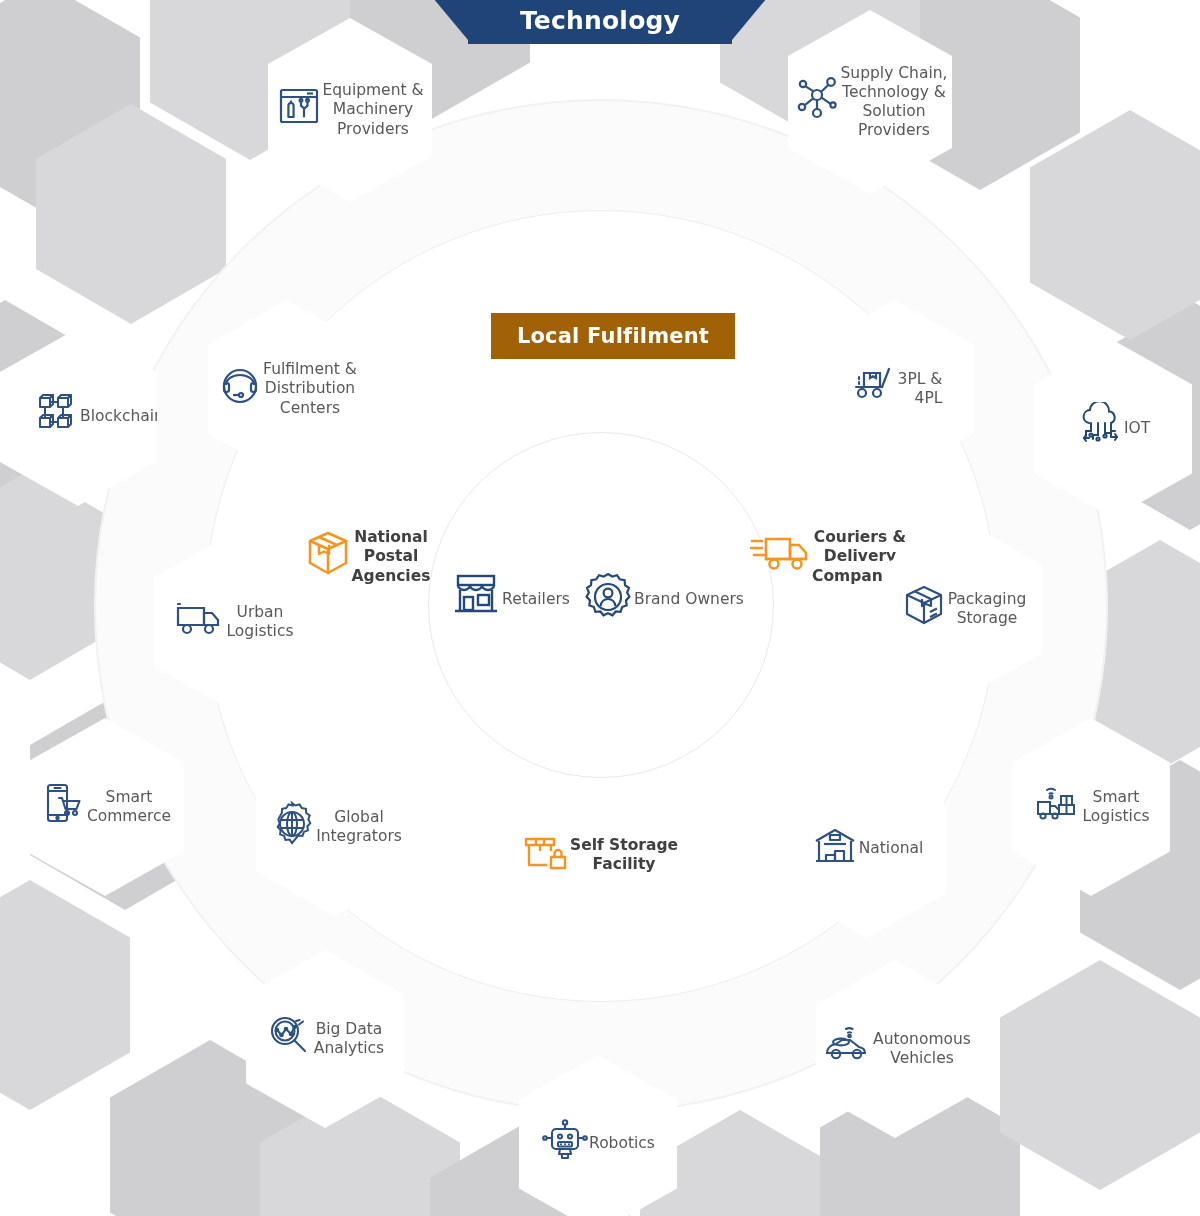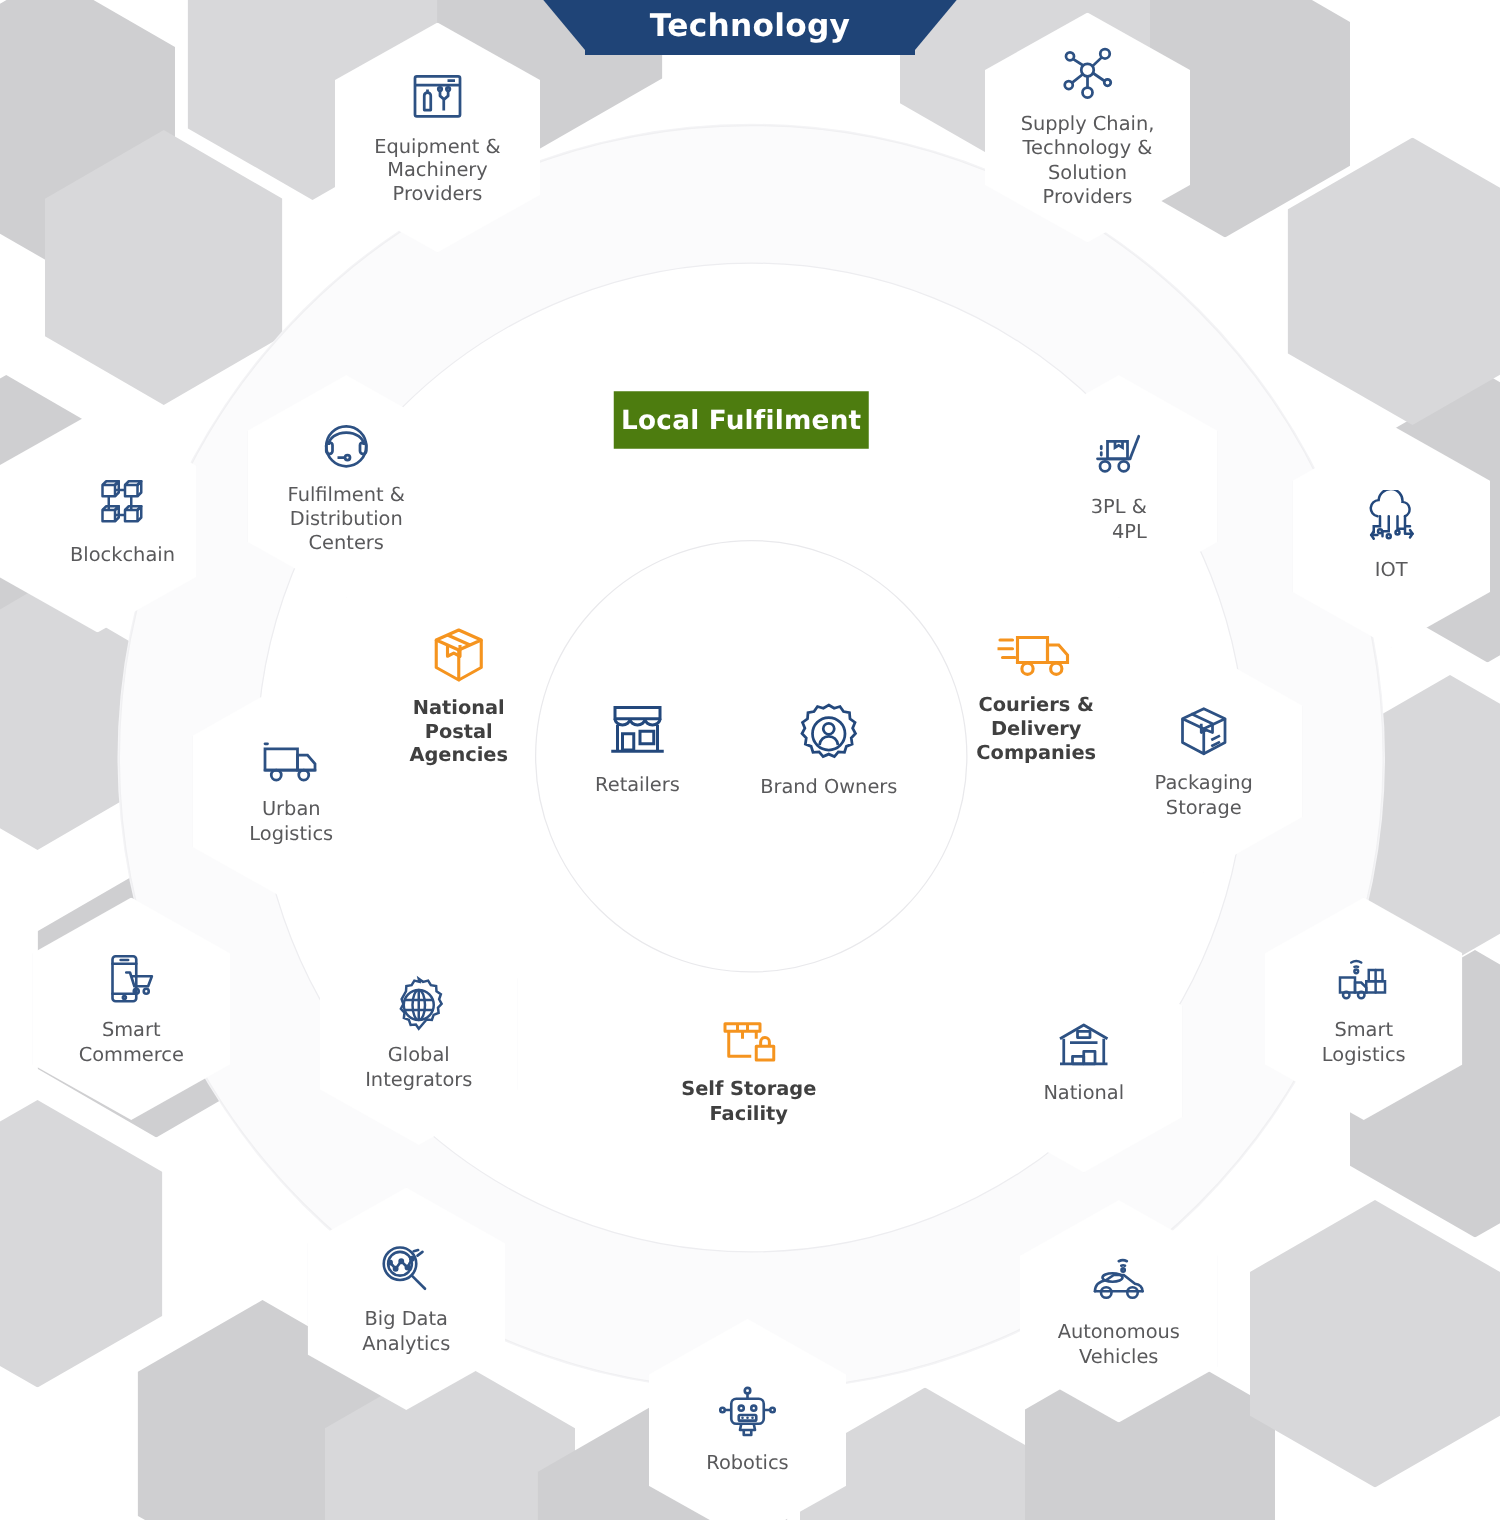--- a/index.html
+++ b/index.html
@@ -74,29 +74,29 @@
   .ribbon-technology::after{right:-40px;clip-path:polygon(0 0,100% 0,0 100%);}
 
   .ribbon-crossborder{
     left:437px;top:198px;
     width:325px;height:48px;
     background:#f08c21;
     font-size:22px;
   }
   .ribbon-local{
     left:491px;top:313px;
-    width:204px;height:46px;
-    background:#4d7c0f;
+    width:244px;height:46px;
+    background:#a16207;
     font-size:21px;
   }
 
   
   .node{
     position:absolute;z-index:20;
-    display:flex;flex-direction:column;
+    display:flex;flex-direction:row;
     align-items:center;justify-content:center;
     text-align:center;
     box-sizing:border-box;
   }
   .node .label{
     color:#59595b;
     font-size:15.5px;
     line-height:1.24;
     font-weight:normal;
     white-space:pre-line;
@@ -217,21 +217,21 @@
         <path d="M31 16v6"></path>
         <path d="M16 10v6M24 10v6M20 16v6"></path>
         <rect x="31" y="28" width="14" height="11"></rect>
         <path d="M34.5 28v-3.5a3.5 3.5 0 017 0V28"></path>
       </svg>
     </span>
     <span class="label">Self Storage
 Facility</span>
   </div>
 
-  <div class="node hexnode" style="left:198px;top:300px;">
+  <div class="node hexnode" style="left:208px;top:300px;">
     <span class="ico">
       <svg width="46" height="46" viewBox="0 0 46 46" fill="none" stroke="#2d5183" stroke-width="2.2">
         <circle cx="23" cy="23" r="16"></circle>
         <path d="M9 22a14 10 0 0128 0"></path>
         <rect x="7" y="20" width="5" height="9" rx="2.2"></rect>
         <rect x="34" y="20" width="5" height="9" rx="2.2"></rect>
         <path d="M16 32h6"></path>
         <circle cx="24" cy="32" r="2"></circle>
       </svg>
     </span>
@@ -291,21 +291,21 @@
         <path d="M24 3l3.4 2.5 4.1-1 2.2 3.6 4.2.7.3 4.2 3.5 2.4-1.4 4 2 3.7-2.9 3.1.5 4.2-4 1.5-1.4 4-4.2-.3L24 43l-2.3-3.4-4.2.3-1.4-4-4-1.5.5-4.2L9.7 27l2-3.7-1.4-4L13.8 13l.3-4.2 4.2-.7 2.2-3.6 4.1 1z"></path>
         <circle cx="24" cy="24" r="12"></circle>
         <ellipse cx="24" cy="24" rx="5" ry="12"></ellipse>
         <path d="M12.6 20h22.8M12.6 28h22.8M24 12v24"></path>
       </svg>
     </span>
     <span class="label">Global
 Integrators</span>
   </div>
 
-  <div class="node hexnode" style="left:154px;top:544px;">
+  <div class="node hexnode" style="left:154px;top:533px;">
     <span class="ico">
       <svg width="54" height="42" viewBox="0 0 54 42" fill="none" stroke="#2d5183" stroke-width="2.2" stroke-linecap="round">
         <path d="M6 6h2"></path>
         <path d="M6 10h26v17H6z"></path>
         <path d="M32 15h8l6 7v5h-14z"></path>
         <path d="M6 27h40"></path>
         <circle cx="15" cy="31" r="4"></circle>
         <circle cx="37" cy="31" r="4"></circle>
       </svg>
     </span>

